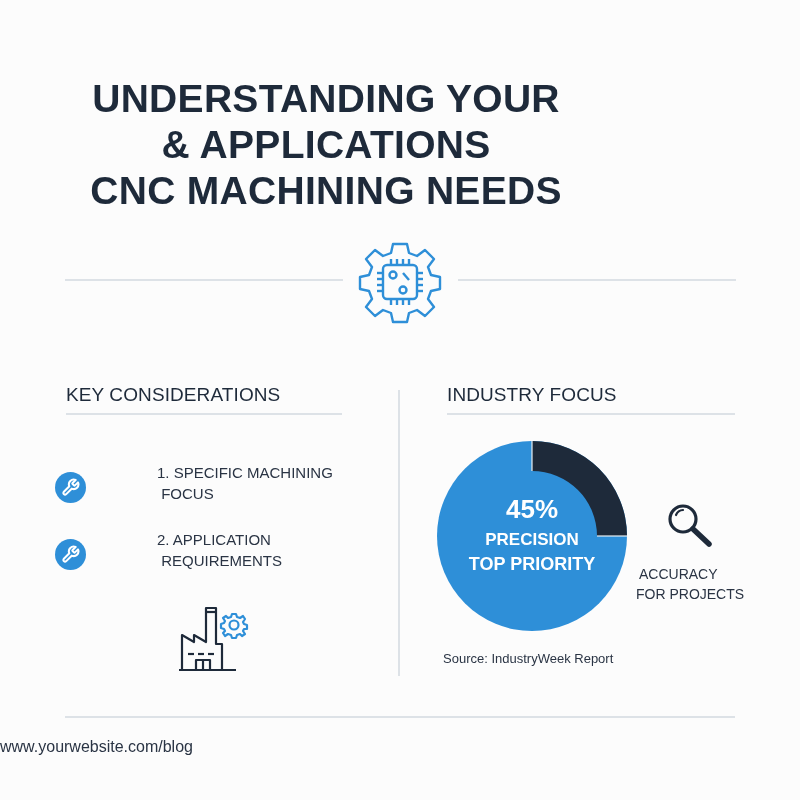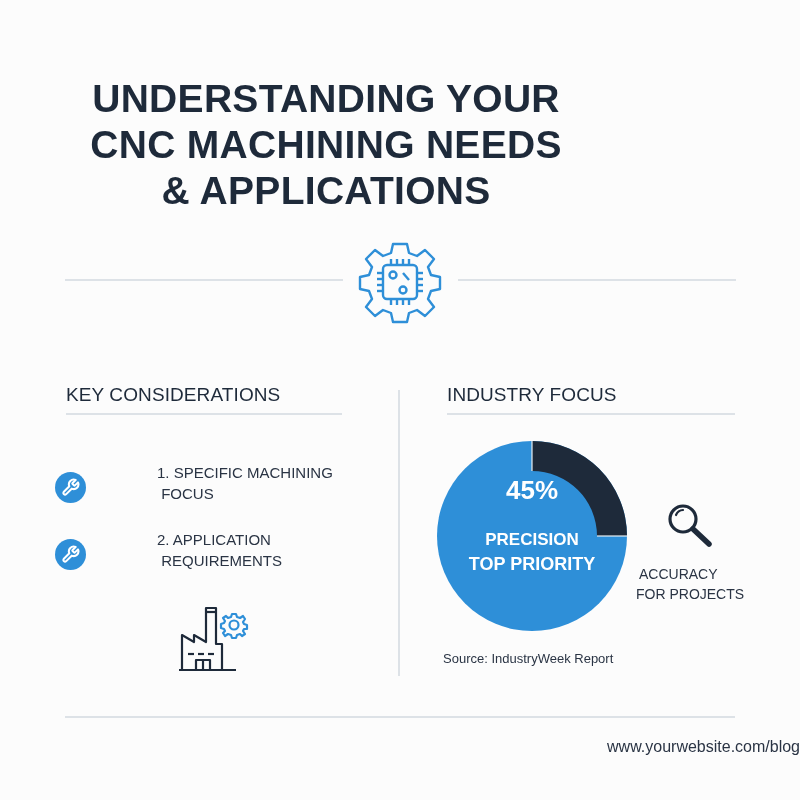--- a/index.html
+++ b/index.html
@@ -29,29 +29,29 @@
     position: absolute; left: 54px; top: -10px; font-size: 15px; line-height: 21px;
     color: #2a3444; white-space: nowrap; margin-left: 48px;
   }
   .factory-icon { position: absolute; left: 178px; top: 604px; }
   .pie { position: absolute; left: 437px; top: 441px; }
   .pie-label { position: absolute; left: 437px; width: 190px; text-align: center; color: #ffffff; font-weight: 700; white-space: nowrap; }
   .magnifier-icon { position: absolute; left: 664px; top: 500px; }
   .accuracy { position: absolute; left: 636px; top: 564px; font-size: 14px; line-height: 20px; color: #2a3444; }
   .accuracy div { white-space: nowrap; }
   .source { position: absolute; left: 443px; top: 651px; font-size: 13px; color: #2a3444; white-space: nowrap; }
-  .footer { position: absolute; left: 0; top: 738px; width: 800px; text-align: right; font-size: 16px; color: #2a3444; }
+  .footer { position: absolute; left: 0; top: 738px; width: 800px; text-align: left; font-size: 16px; color: #2a3444; }
 </style>
 </head>
 <body>
 
 <div class="title">
   <div>UNDERSTANDING YOUR</div>
+  <div>&amp; APPLICATIONS</div>
   <div>CNC MACHINING NEEDS</div>
-  <div>&amp; APPLICATIONS</div>
 </div>
 
 <div class="hline" style="left:65px; top:279px; width:278px;"></div>
 <div class="hline" style="left:458px; top:279px; width:278px;"></div>
 <svg class="gear-icon" viewBox="0 0 94 86" fill="none" stroke="#2e8fd8" stroke-width="2.4" stroke-linejoin="round">
   <path d="M40 6 H54 L56 15 L64 18 L72 12 L81 21 L75 29 L78 37 L87 39 V51 L78 53 L75 61 L81 69 L72 78 L64 72 L56 75 L54 84 H40 L38 75 L30 72 L22 78 L13 69 L19 61 L16 53 L7 51 V39 L16 37 L19 29 L13 21 L22 12 L30 18 L38 15 Z"></path>
   <rect x="30" y="27" width="34" height="34" rx="4"></rect>
   <line x1="38" y1="21" x2="38" y2="27"></line>
     <line x1="44" y1="21" x2="44" y2="27"></line>
     <line x1="50" y1="21" x2="50" y2="27"></line>
@@ -121,21 +121,21 @@
 
 <div class="section-title" style="left:447px; top:384px;text-align:center;">INDUSTRY FOCUS</div>
 <div class="hline" style="left:447px; top:413px; width:288px;"></div>
 
 <svg class="pie" width="190" height="190" viewBox="0 0 190 190">
   <circle cx="95" cy="95" r="95" fill="#2e8fd8"></circle>
   <path d="M95 0 A95 95 0 0 1 190 95 L160 95 A65 65 0 0 0 95 30 Z" fill="#1e2a3a"></path>
   <line x1="95" y1="0" x2="95" y2="30" stroke="#e8eef3" stroke-width="1.2"></line>
   <line x1="160" y1="95" x2="190" y2="95" stroke="#e8eef3" stroke-width="1.2"></line>
 </svg>
-<div class="pie-label" style="top:475px; font-size:26px;">45%</div>
+<div class="pie-label" style="top:494px; font-size:26px;">45%</div>
 <div class="pie-label" style="top:530px; font-size:17px;">PRECISION</div>
 <div class="pie-label" style="top:554px; font-size:18px;">TOP PRIORITY</div>
 
 <svg class="magnifier-icon" width="52" height="50" viewBox="0 0 52 50" fill="none" stroke="#1e2a3a" stroke-linecap="round">
   <circle cx="19" cy="19" r="13" stroke-width="3.2"></circle>
   <path d="M12 15 A8 8 0 0 1 19 10" stroke-width="2.2"></path>
   <line x1="29" y1="29" x2="45" y2="44" stroke-width="5.5"></line>
 </svg>
 <div class="accuracy">
   <div style="padding-left:3px;">ACCURACY</div>

